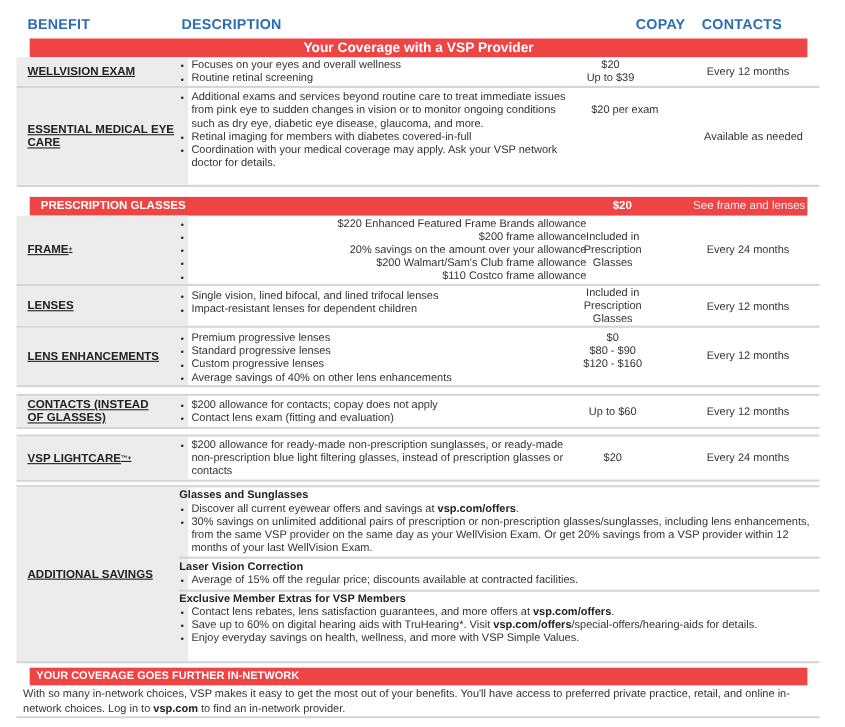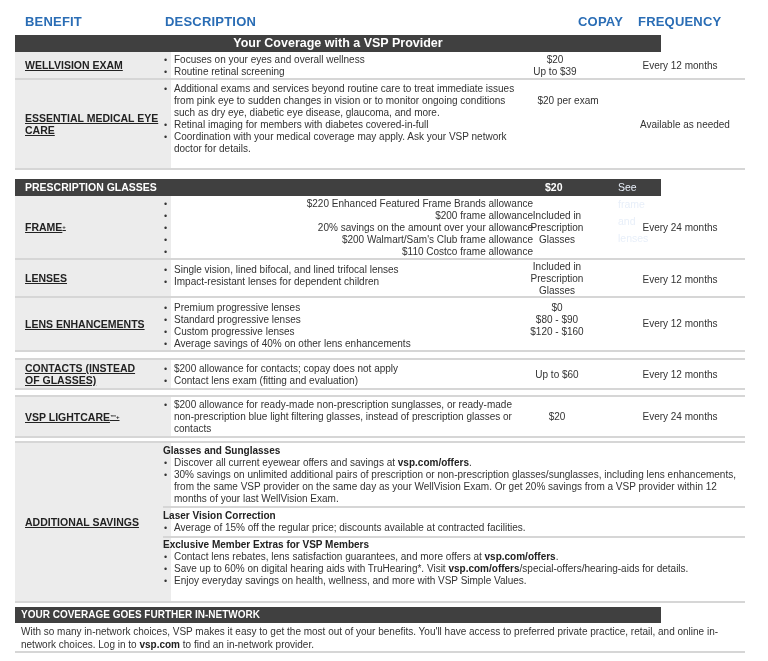--- a/index.html
+++ b/index.html
@@ -6,21 +6,21 @@
   html, body { width: 768px; height: 661px; background: #ffffff; overflow: hidden; }
   body { font-family: "Liberation Sans", sans-serif; color: #2b2b2b; position: relative; }
 
   .col-headers { position: absolute; top: 14px; left: 15px; width: 745px; height: 20px; }
   .col-headers span { position: absolute; top: 0; font-weight: bold; font-size: 13px; color: #2a6db5; letter-spacing: 0.2px; }
   .ch-benefit { left: 10px; }
   .ch-desc { left: 150px; }
   .ch-copay { left: 520px; margin-left: 43px; }
   .ch-freq { left: 623px; }
 
-  .band { position: absolute; left: 15px; width: 646px; background: #404040; color: #fff; font-weight: bold; }
+  .band { position: absolute; left: 27px; width: 707px; background: #ef4444; color: #fff; font-weight: bold; }
   .band-top { top: 35px; height: 17px; text-align: center; font-size: 12.5px; line-height: 17px; }
   .band-rx { top: 179px; height: 17px; font-size: 10.5px; line-height: 17px; }
   .band-rx .lbl { position: absolute; left: 10px; }
   .band-rx .cp { position: absolute; left: 530px; }
   .band-rx .fq { position: absolute; left: 603px; font-weight: normal; color: #e8eff9; }
   .band-net { top: 607px; height: 16px; font-size: 10px; line-height: 16px; padding-left: 6px; }
 
   .row { position: absolute; left: 15px; width: 730px; border-bottom: 2px solid #d6d6d6; }
   .row.topline { border-top: 2px solid #d6d6d6; }
   .row .bcell { position: absolute; left: 0; top: 0; bottom: 0; width: 156px; background: #ececec; display: flex; align-items: center; padding-left: 10px; font-weight: bold; font-size: 10.5px; color: #222; line-height: 12px; text-decoration: underline; }
@@ -41,21 +41,21 @@
   .net-text { position: absolute; left: 21px; top: 625px; width: 725px; font-size: 10px; line-height: 13px; color: #333; }
   .net-rule { position: absolute; left: 15px; top: 651px; width: 730px; height: 2px; background: #d6d6d6; }
 </style>
 </head>
 <body>
 
 <div class="col-headers">
   <span class="ch-benefit">BENEFIT</span>
   <span class="ch-desc">DESCRIPTION</span>
   <span class="ch-copay">COPAY</span>
-  <span class="ch-freq">FREQUENCY</span>
+  <span class="ch-freq">CONTACTS</span>
 </div>
 
 <div class="band band-top">Your Coverage with a VSP Provider</div>
 
 <div class="row" style="top:52px;height:28px;">
   <div class="bcell">WELLVISION EXAM</div>
   <ul class="dcell bul" style="top:2px;">
     <li>Focuses on your eyes and overall wellness</li>
     <li>Routine retinal screening</li>
   </ul>

